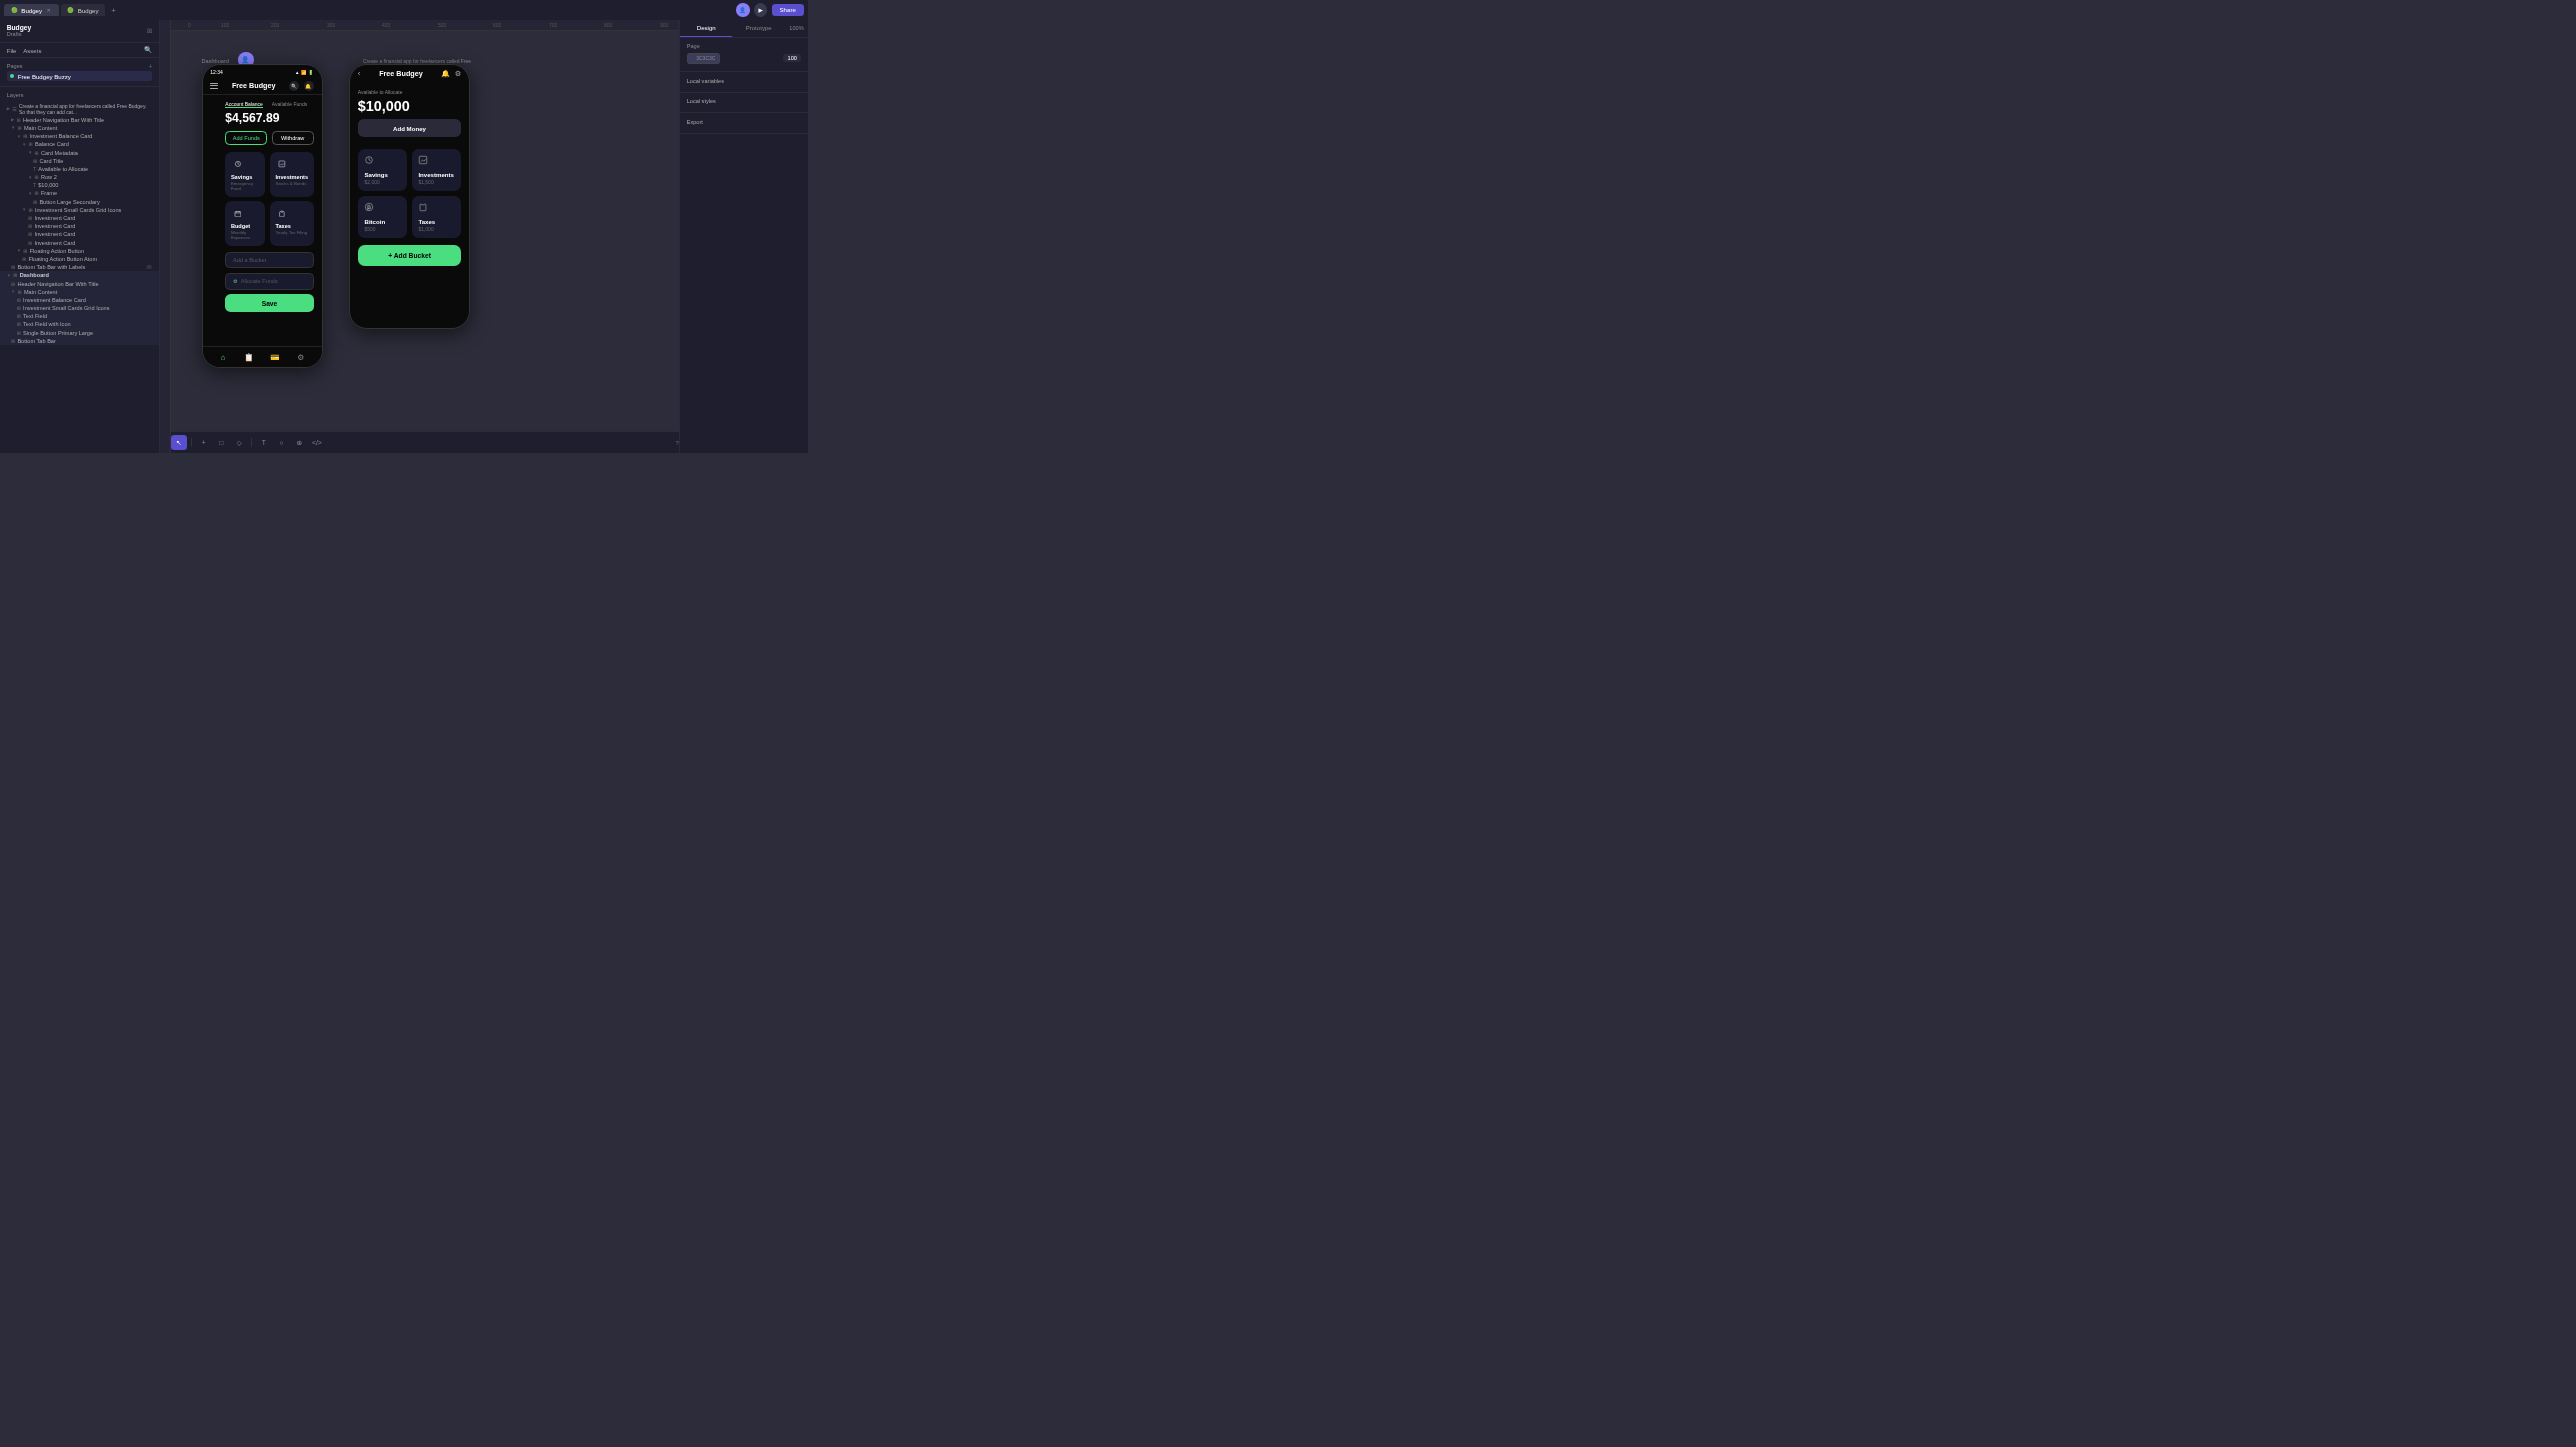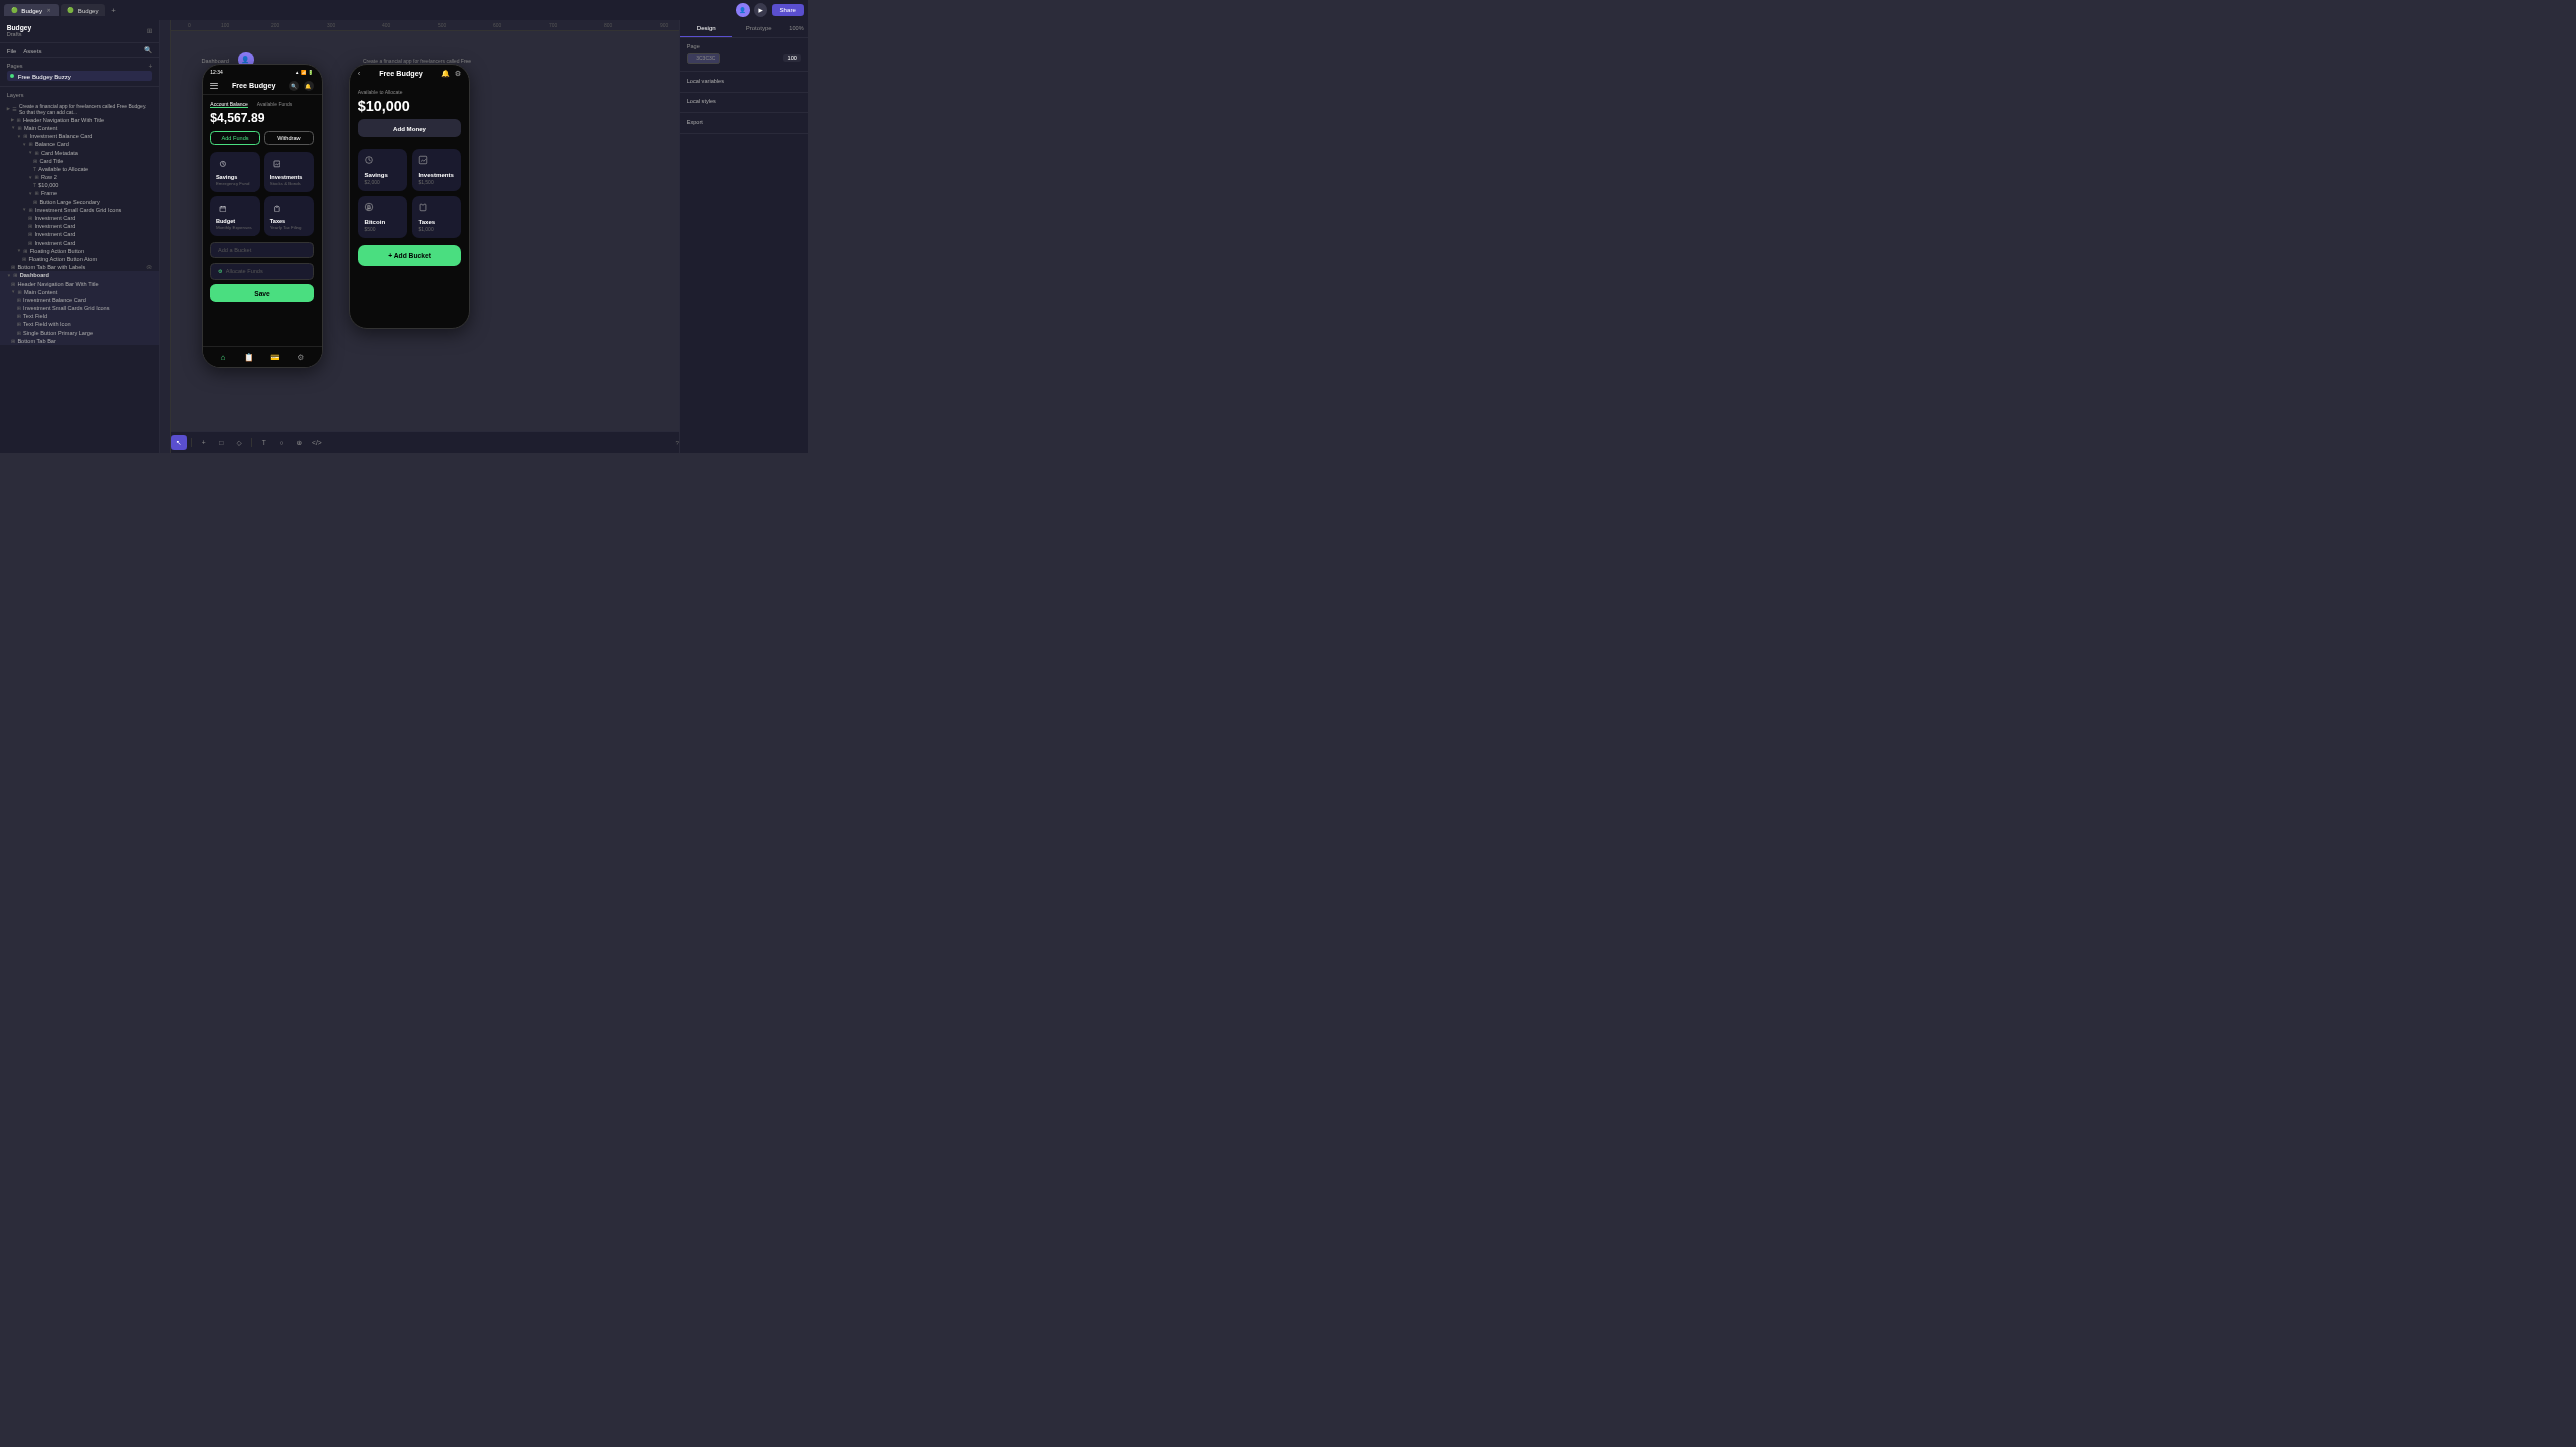--- a/index.html
+++ b/index.html
@@ -332,20 +332,21 @@
     .hamburger-line {
       width: 7.8px;
       height: 0.8px;
       background: #aaa;
       border-radius: 0.6px;
     }
 
     
     .phone-content {
       padding: 5.6px 7.8px;
+      margin-left: 15px;
     }
     .balance-section {
       margin-bottom: 5.6px;
     }
     .balance-tabs {
       display: flex;
       gap: 9px;
       margin-bottom: 3.3px;
     }
     .balance-tab {

